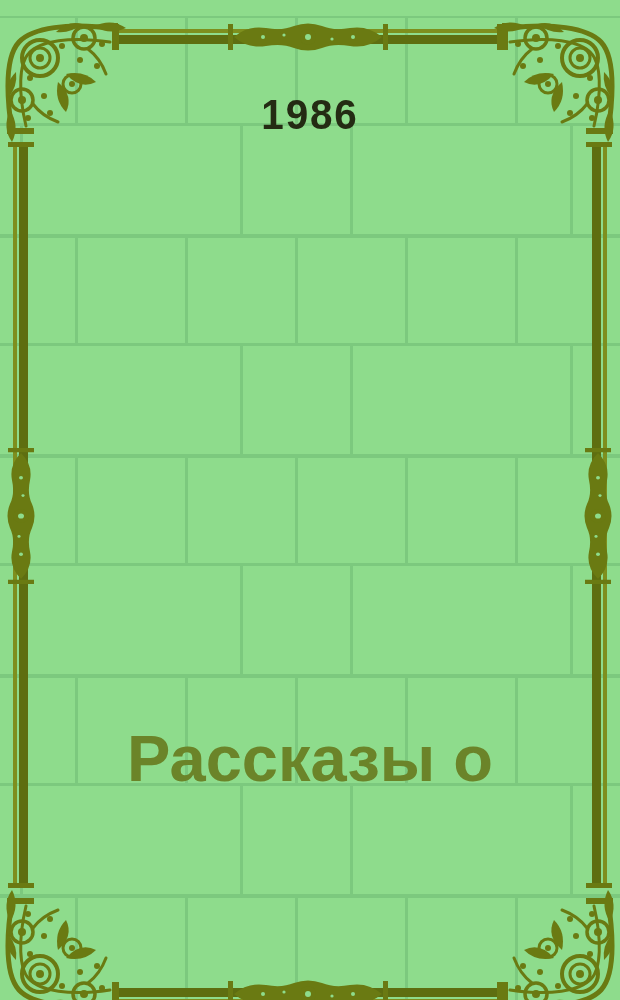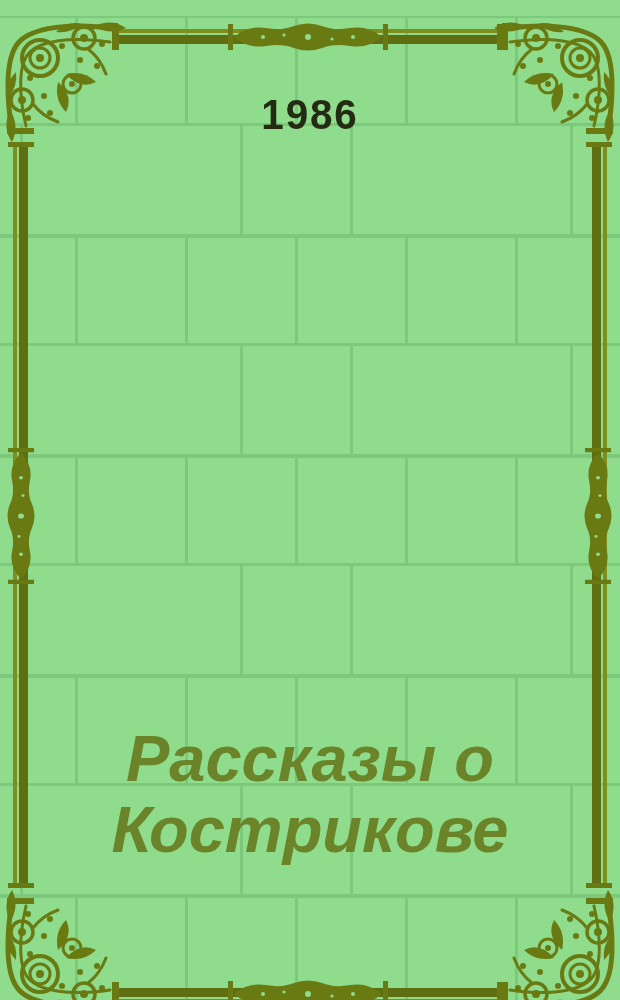--- a/index.html
+++ b/index.html
@@ -29,21 +29,20 @@
   .year{
     position:absolute;top:74px;left:0;width:620px;text-align:center;
     font-weight:bold;font-size:43px;letter-spacing:2px;
     color:var(--year-dark,#242b13);
     transform:scaleX(0.94);
   }
   .title{
     position:absolute;top:707px;left:0;width:620px;text-align:center;
     font-weight:bold;font-size:65px;line-height:71px;letter-spacing:0;
     color:var(--title-green,#6b8429);
-    font-style:italic;
   }
   .title .line{display:block;}
 </style>
 </head>
 <body>
 
 <div class="cover">
 
   <svg class="layer" width="620" height="1000" viewBox="0 0 620 1000" aria-hidden="true">
     <defs>
@@ -140,16 +139,15 @@
     <use href="#midh" transform="translate(308,21)"></use>
     <use href="#midh" transform="translate(308,978)"></use>
     <use href="#midh" transform="translate(21,500) rotate(90) scale(0.85,1)"></use>
     <use href="#midh" transform="translate(598,500) rotate(90) scale(0.85,1)"></use>
   </svg>
 
   <div class="year">1986</div>
 
   <div class="title">
     <span class="line">Рассказы о</span>
-    <span class="line">Кострикове</span>
   </div>
 
 </div>
 
 </body></html>

